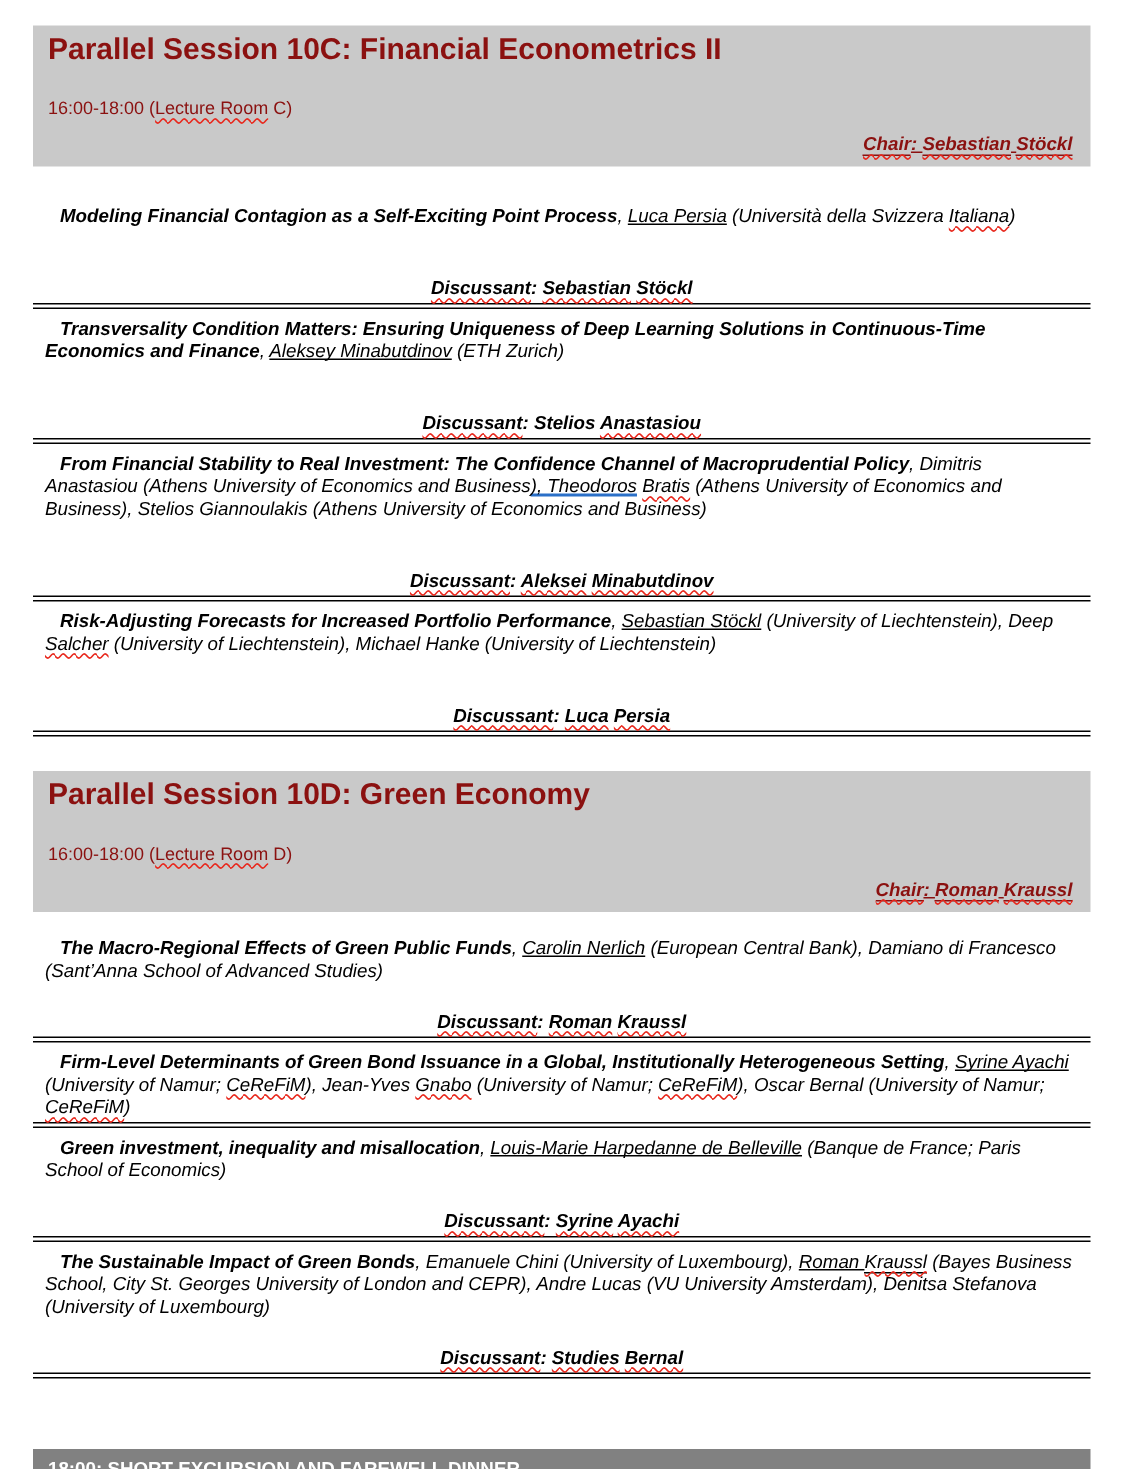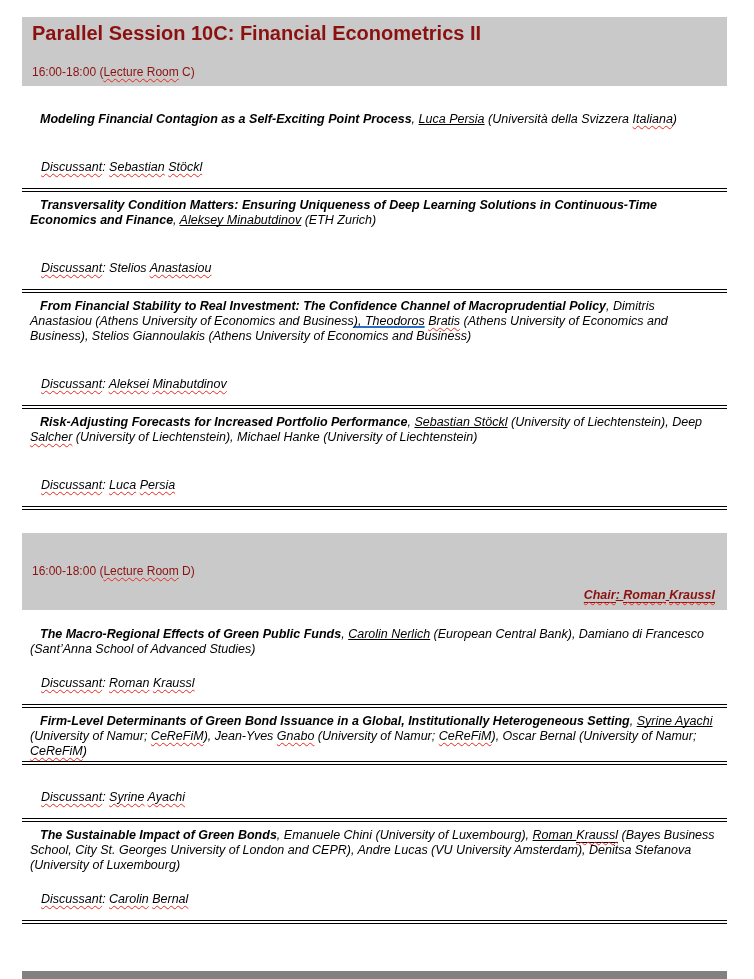--- a/index.html
+++ b/index.html
@@ -29,22 +29,22 @@
   .p-row{
     border-bottom:4px double var(--border-black,#000);
     padding:6px 8px 2px 8px;
   }
   .session .p-row:first-of-type{padding-top:26px;}
   .s10d .p-row:first-of-type{padding-top:17px;}
   .p-text{
     margin:0;font-style:italic;font-size:12.5px;line-height:15px;
   }
   .p-disc{
-    margin:11px;font-style:italic;font-weight:normal;font-size:12.5px;line-height:15px;
-    text-align:left;
+    margin:0;font-style:italic;font-weight:bold;font-size:12.5px;line-height:15px;
+    text-align:center;
   }
   .s10c .p-disc{margin-top:33px;}
   .s10d .p-disc{margin-top:19px;}
 
   .s10d{margin-top:23px;}
 
   
   .footer-bar{
     margin-top:47px;
     background:var(--footer-bg,#818181);
@@ -85,20 +85,21 @@
 </style>
 </head>
 <body>
 
 <div class="page">
 
   <section class="session s10c">
     <header class="s-header">
       <div class="s-title">Parallel Session 10C: Financial Econometrics II</div>
       <div class="s-time"><span>16:00-18:00 (</span><span class="sg-w">Lecture Room</span><span> C)</span></div>
+      <div class="s-chair"><span class="sg-uw">Chair</span><span class="sg-u">: </span><span class="sg-uw">Sebastian</span><span class="sg-u"> </span><span class="sg-uw">Stöckl</span></div>
     </header>
 
     <div class="p-row">
       <p class="p-text"><span class="sg-title">Modeling Financial Contagion as a Self-Exciting Point Process</span><span>, </span><span class="sg-u">Luca Persia</span><span> (Università della Svizzera </span><span class="sg-w">Italiana</span><span>)</span></p>
       <p class="p-disc"><span class="sg-w">Discussant</span><span>: </span><span class="sg-w">Sebastian</span><span> </span><span class="sg-w">Stöckl</span></p>
     </div>
     <div class="p-row">
       <p class="p-text"><span class="sg-title">Transversality Condition Matters: Ensuring Uniqueness of Deep Learning Solutions in Continuous-Time Economics and Finance</span><span>, </span><span class="sg-u">Aleksey Minabutdinov</span><span> (ETH Zurich)</span></p>
       <p class="p-disc"><span class="sg-w">Discussant</span><span>: Stelios </span><span class="sg-w">Anastasiou</span></p>
     </div>
@@ -107,37 +108,39 @@
       <p class="p-disc"><span class="sg-w">Discussant</span><span>: </span><span class="sg-w">Aleksei</span><span> </span><span class="sg-w">Minabutdinov</span></p>
     </div>
     <div class="p-row">
       <p class="p-text"><span class="sg-title">Risk-Adjusting Forecasts for Increased Portfolio Performance</span><span>, </span><span class="sg-u">Sebastian Stöckl</span><span> (University of Liechtenstein), Deep </span><span class="sg-w">Salcher</span><span> (University of Liechtenstein), Michael Hanke (University of Liechtenstein)</span></p>
       <p class="p-disc"><span class="sg-w">Discussant</span><span>: </span><span class="sg-w">Luca</span><span> </span><span class="sg-w">Persia</span></p>
     </div>
   </section>
 
   <section class="session s10d">
     <header class="s-header">
+      <div class="s-title">Parallel Session 10D: Green Economy</div>
       <div class="s-time"><span>16:00-18:00 (</span><span class="sg-w">Lecture Room</span><span> D)</span></div>
       <div class="s-chair"><span class="sg-uw">Chair</span><span class="sg-u">: </span><span class="sg-uw">Roman</span><span class="sg-u"> </span><span class="sg-uw">Kraussl</span></div>
     </header>
 
     <div class="p-row">
       <p class="p-text"><span class="sg-title">The Macro-Regional Effects of Green Public Funds</span><span>, </span><span class="sg-u">Carolin Nerlich</span><span> (European Central Bank), Damiano di Francesco (Sant’Anna School of Advanced Studies)</span></p>
       <p class="p-disc"><span class="sg-w">Discussant</span><span>: </span><span class="sg-w">Roman</span><span> </span><span class="sg-w">Kraussl</span></p>
     </div>
     <div class="p-row">
       <p class="p-text"><span class="sg-title">Firm-Level Determinants of Green Bond Issuance in a Global, Institutionally Heterogeneous Setting</span><span>, </span><span class="sg-u">Syrine Ayachi</span><span> (University of Namur; </span><span class="sg-w">CeReFiM</span><span>), Jean-Yves </span><span class="sg-w">Gnabo</span><span> (University of Namur; </span><span class="sg-w">CeReFiM</span><span>), Oscar Bernal (University of Namur; </span><span class="sg-w">CeReFiM</span><span>)</span></p>
     </div>
     <div class="p-row">
+      <p class="p-text"><span class="sg-title">Green investment, inequality and misallocation</span><span>, </span><span class="sg-u">Louis-Marie Harpedanne de Belleville</span><span> (Banque de France; Paris School of Economics)</span></p>
       <p class="p-disc"><span class="sg-w">Discussant</span><span>: </span><span class="sg-w">Syrine</span><span> </span><span class="sg-w">Ayachi</span></p>
     </div>
     <div class="p-row">
       <p class="p-text"><span class="sg-title">The Sustainable Impact of Green Bonds</span><span>, Emanuele Chini (University of Luxembourg), </span><span class="sg-u">Roman </span><span class="sg-uw">Kraussl</span><span> (Bayes Business School, City St. Georges University of London and CEPR), Andre Lucas (VU University Amsterdam), Denitsa Stefanova (University of Luxembourg)</span></p>
-      <p class="p-disc"><span class="sg-w">Discussant</span><span>: </span><span class="sg-w">Carolin</span><span> </span><span class="sg-w">Bernal</span></p>
+      <p class="p-disc"><span class="sg-w">Discussant</span><span>: </span><span class="sg-w">Studies</span><span> </span><span class="sg-w">Bernal</span></p>
     </div>
   </section>
 
   <div class="footer-bar">
     <span>18:00: SHORT EXCURSION AND FAREWELL DINNER</span>
   </div>
 
 </div>
 
 </body></html>

